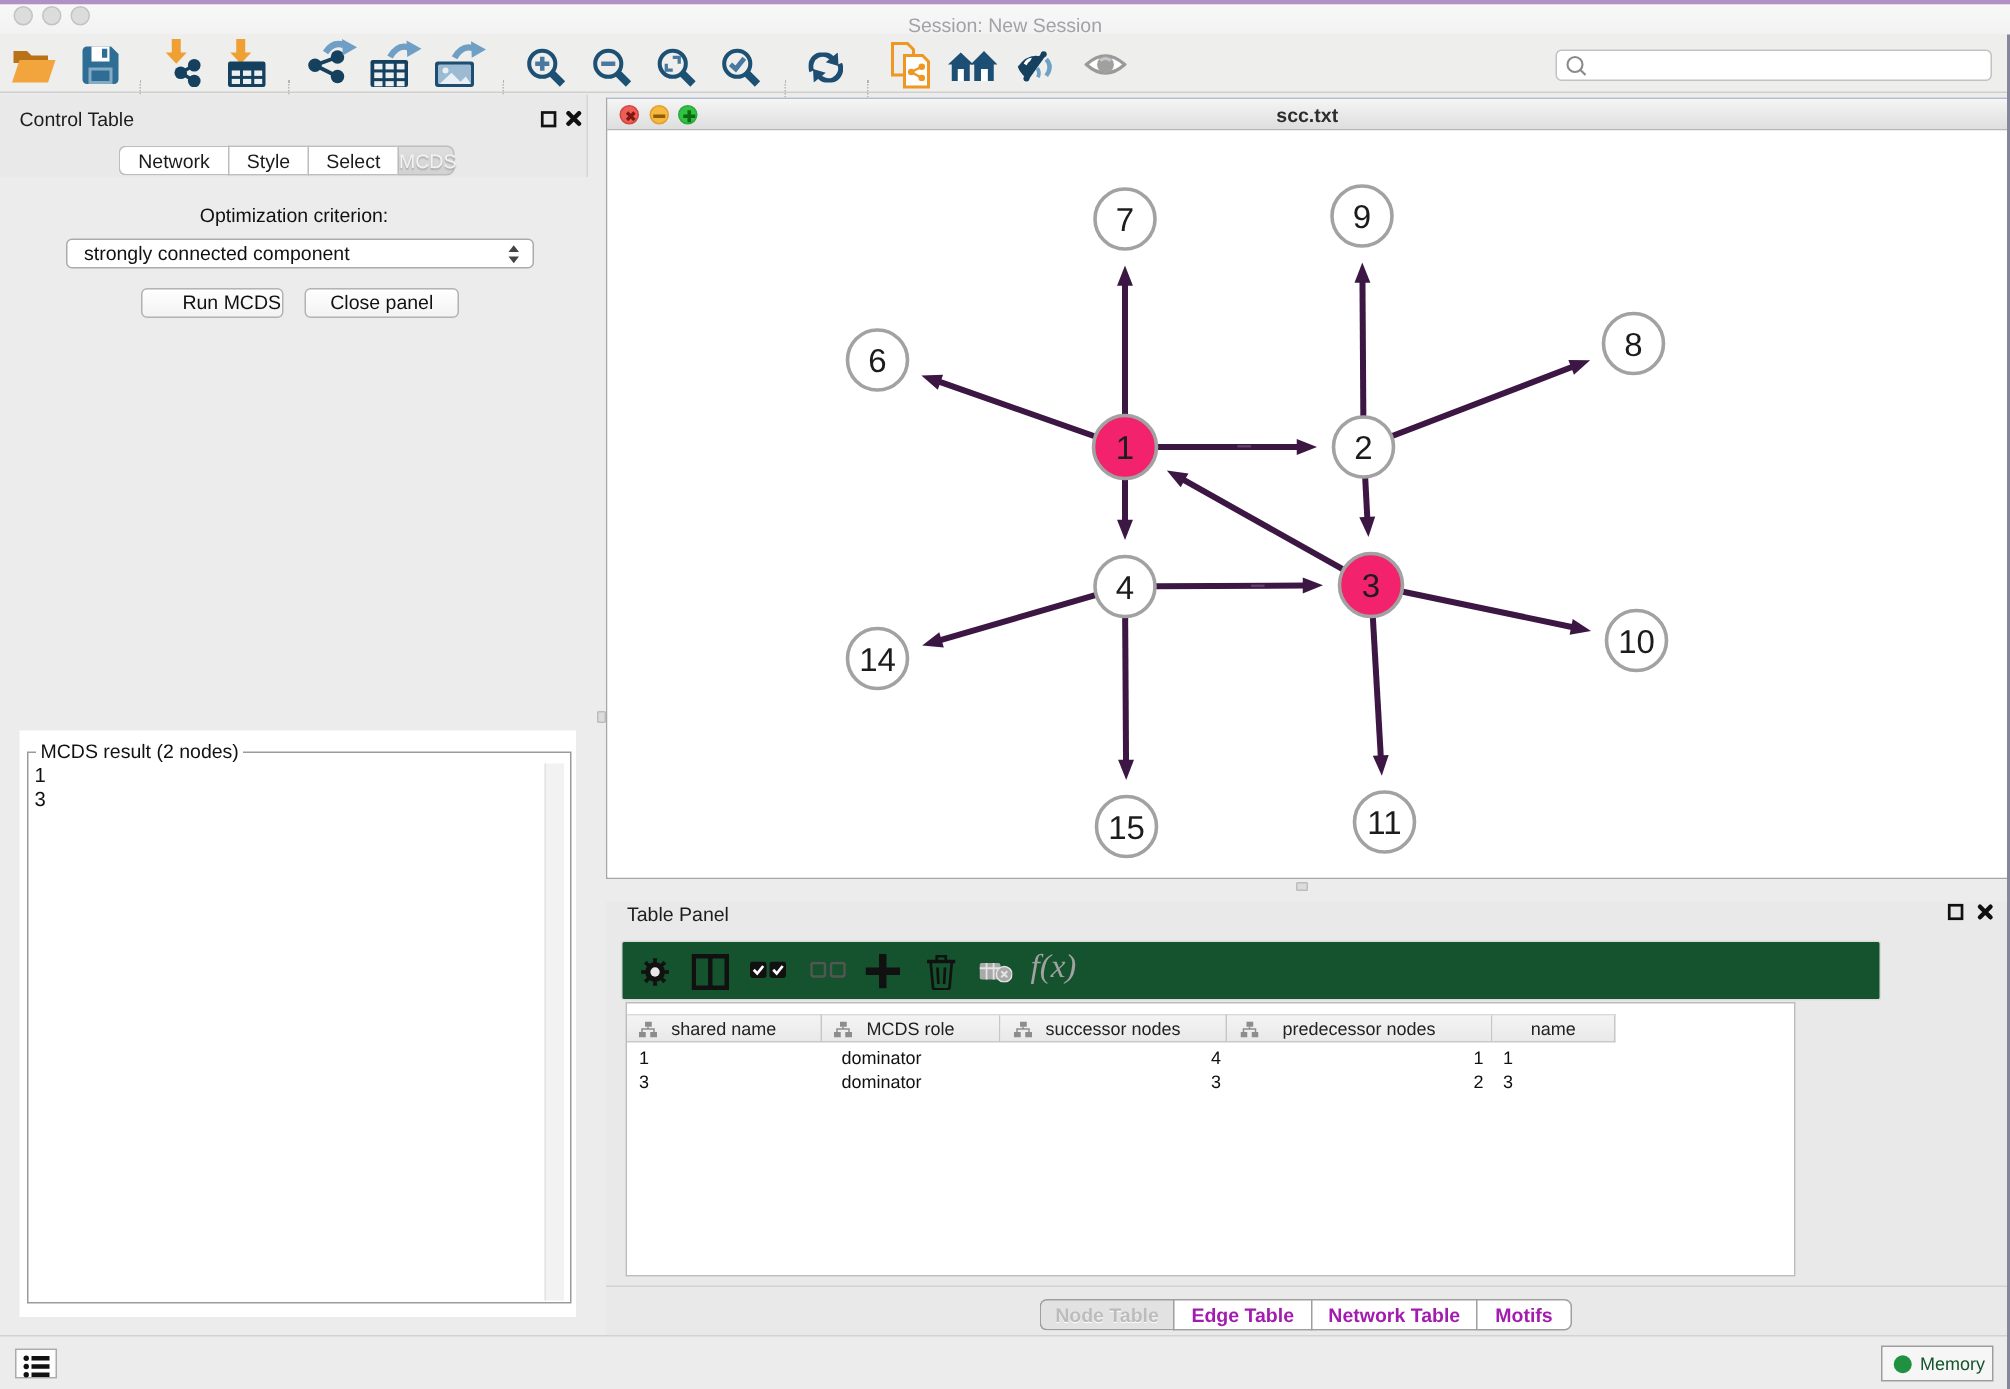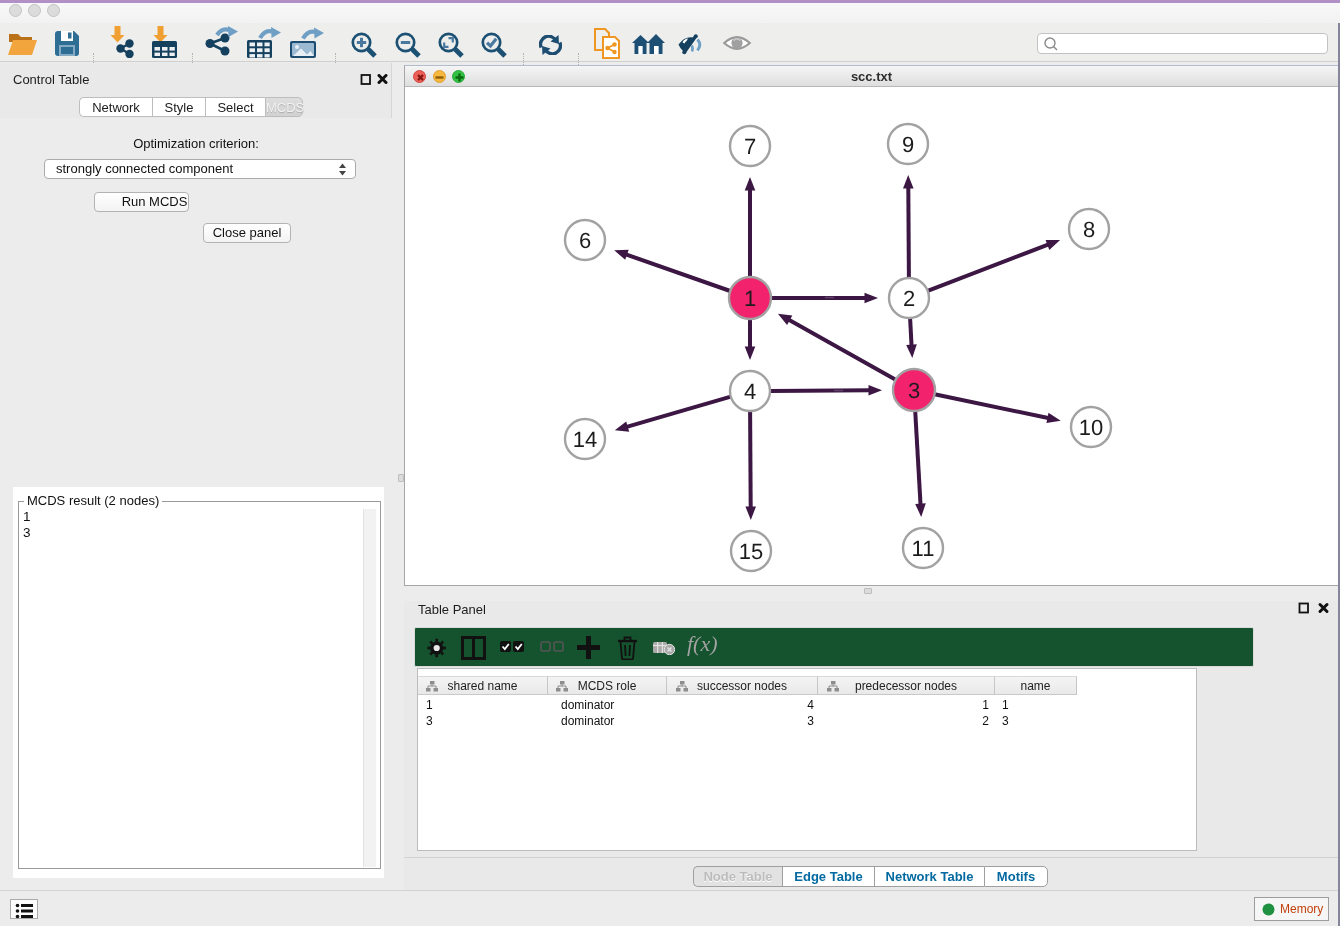--- a/index.html
+++ b/index.html
@@ -34,34 +34,35 @@
 .light{width:13px;height:13px;border-radius:50%;top:4px;font:700 9px/12px "Liberation Sans",sans-serif;text-align:center;}
 #netcanvas{left:0;top:21px;width:933px;height:498px;background:#fff;}
 
 #tpanel{left:404px;top:601px;width:936px;height:289px;background:#e9e9e9;}
 #tptitle{left:14px;top:1px;font-size:13px;color:#1d1d1d;}
 #ttoolbar{left:10px;top:26px;width:840px;height:40px;background:#14532d;border:1px solid #dadada;border-radius:2px;}
 #tablewrap{left:13px;top:67px;width:780px;height:183px;background:#fff;border:1px solid #bcbcbc;}
 .th{position:absolute;top:7px;height:19px;background:linear-gradient(#f4f4f4,#e9e9e9);border-right:1px solid #c6c6c6;border-top:1px solid #d9d9d9;border-bottom:1px solid #c9c9c9;font-size:12px;color:#222;text-align:center;line-height:18px;}
 .td{position:absolute;font-size:12px;color:#111;height:16px;line-height:16px;}
 #bottomtabs{left:0px;top:256px;width:936px;height:33px;border-top:1px solid #d2d2d2;}
-.btab{position:absolute;top:8px;height:21px;border:1px solid #9f9f9f;border-right:none;background:#fff;font-size:13px;font-weight:700;color:#0369a1;text-align:center;line-height:19px;}
+.btab{position:absolute;top:8px;height:21px;border:1px solid #9f9f9f;border-right:none;background:#fff;font-size:13px;font-weight:700;color:#a21caf;text-align:center;line-height:19px;}
 
 #statusbar{left:0;top:890px;width:1340px;height:36px;background:#ececec;border-top:1px solid #d2d2d2;}
 #listbtn{left:10px;top:899px;width:28px;height:20px;background:#fdfdfd;border:1px solid #ababab;}
-#membtn{left:1254px;top:897px;width:75px;height:24px;background:#f6f6f6;border:1px solid #9d9d9d;font-size:12px;color:#c2410c;}
+#membtn{left:1254px;top:897px;width:75px;height:24px;background:#f6f6f6;border:1px solid #9d9d9d;font-size:12px;color:#14532d;}
 svg{display:block;}
 </style>
 </head>
 <body>
 <div class="abs" id="purple"></div>
 <div class="abs" id="titlebar">
   <div class="abs tl" style="left:9px;"></div>
   <div class="abs tl" style="left:28px;"></div>
   <div class="abs tl" style="left:47px;"></div>
+  <div class="abs" id="wintitle">Session: New Session</div>
 </div>
 <div class="abs" id="toolbar">
   <svg class="abs" style="left:7px;top:7px;" width="31" height="29">
       <path d="M2 4 h9 l3 3 h11 v5 h-23 z" fill="#b97218"></path>
       <path d="M1 25 L6 10 h24 L25 25 Z" fill="#f2a53d"></path>
     </svg>
   <svg class="abs" style="left:54px;top:7px;" width="26" height="28">
       <path d="M1 4 a3 3 0 0 1 3-3 h16 l5 5 v17 a3 3 0 0 1 -3 3 h-18 a3 3 0 0 1 -3-3 z" fill="#2e6d94"></path>
       <rect x="7" y="1" width="12" height="10" fill="#fff"></rect>
       <rect x="14" y="2.5" width="3.5" height="6" fill="#2e6d94"></rect>
@@ -228,21 +229,21 @@
   <div class="tabseg" style="left:265px;width:38px;border-right:1px solid #bdbdbd;border-radius:0 5px 5px 0;background:linear-gradient(#dedede,#d2d2d2);color:#f3f3f3;text-shadow:0 1px 1px #aaa;">MCDS</div>
   <div class="abs" id="cpcontent"></div>
   <div class="abs" id="optlabel">Optimization criterion:</div>
   <div class="abs" id="combo">strongly connected component
     <svg class="abs" style="right:8px;top:3px;" width="9" height="13">
         <path d="M4.5 0.5 L8 5 L1 5 Z" fill="#444"></path>
         <path d="M4.5 12.5 L8 8 L1 8 Z" fill="#444"></path>
       </svg>
   </div>
   <div class="btn" style="left:94px;top:129px;width:95px;padding-left:26px;">Run MCDS</div>
-  <div class="btn" style="left:203px;top:129px;width:88px;margin-top:31px;">Close panel</div>
+  <div class="btn" style="left:203px;top:129px;width:103px;">Close panel</div>
   <div class="abs" id="resultpanel"></div>
   <div class="abs" id="resultbox"></div>
   <div class="abs" id="resscroll"></div>
   <div class="abs" id="resultlabel">MCDS result (2 nodes)</div>
   <div class="abs" id="resulttext">1<br>3</div>
 </div>
 <div class="abs" id="netwin">
   <div class="abs" id="nettitle">
     <div class="abs light" style="left:8px;background:#ed5f56;border:1px solid #ce4840;">
         <svg width="11" height="11" style="margin:0.5px 0 0 0.5px;">

